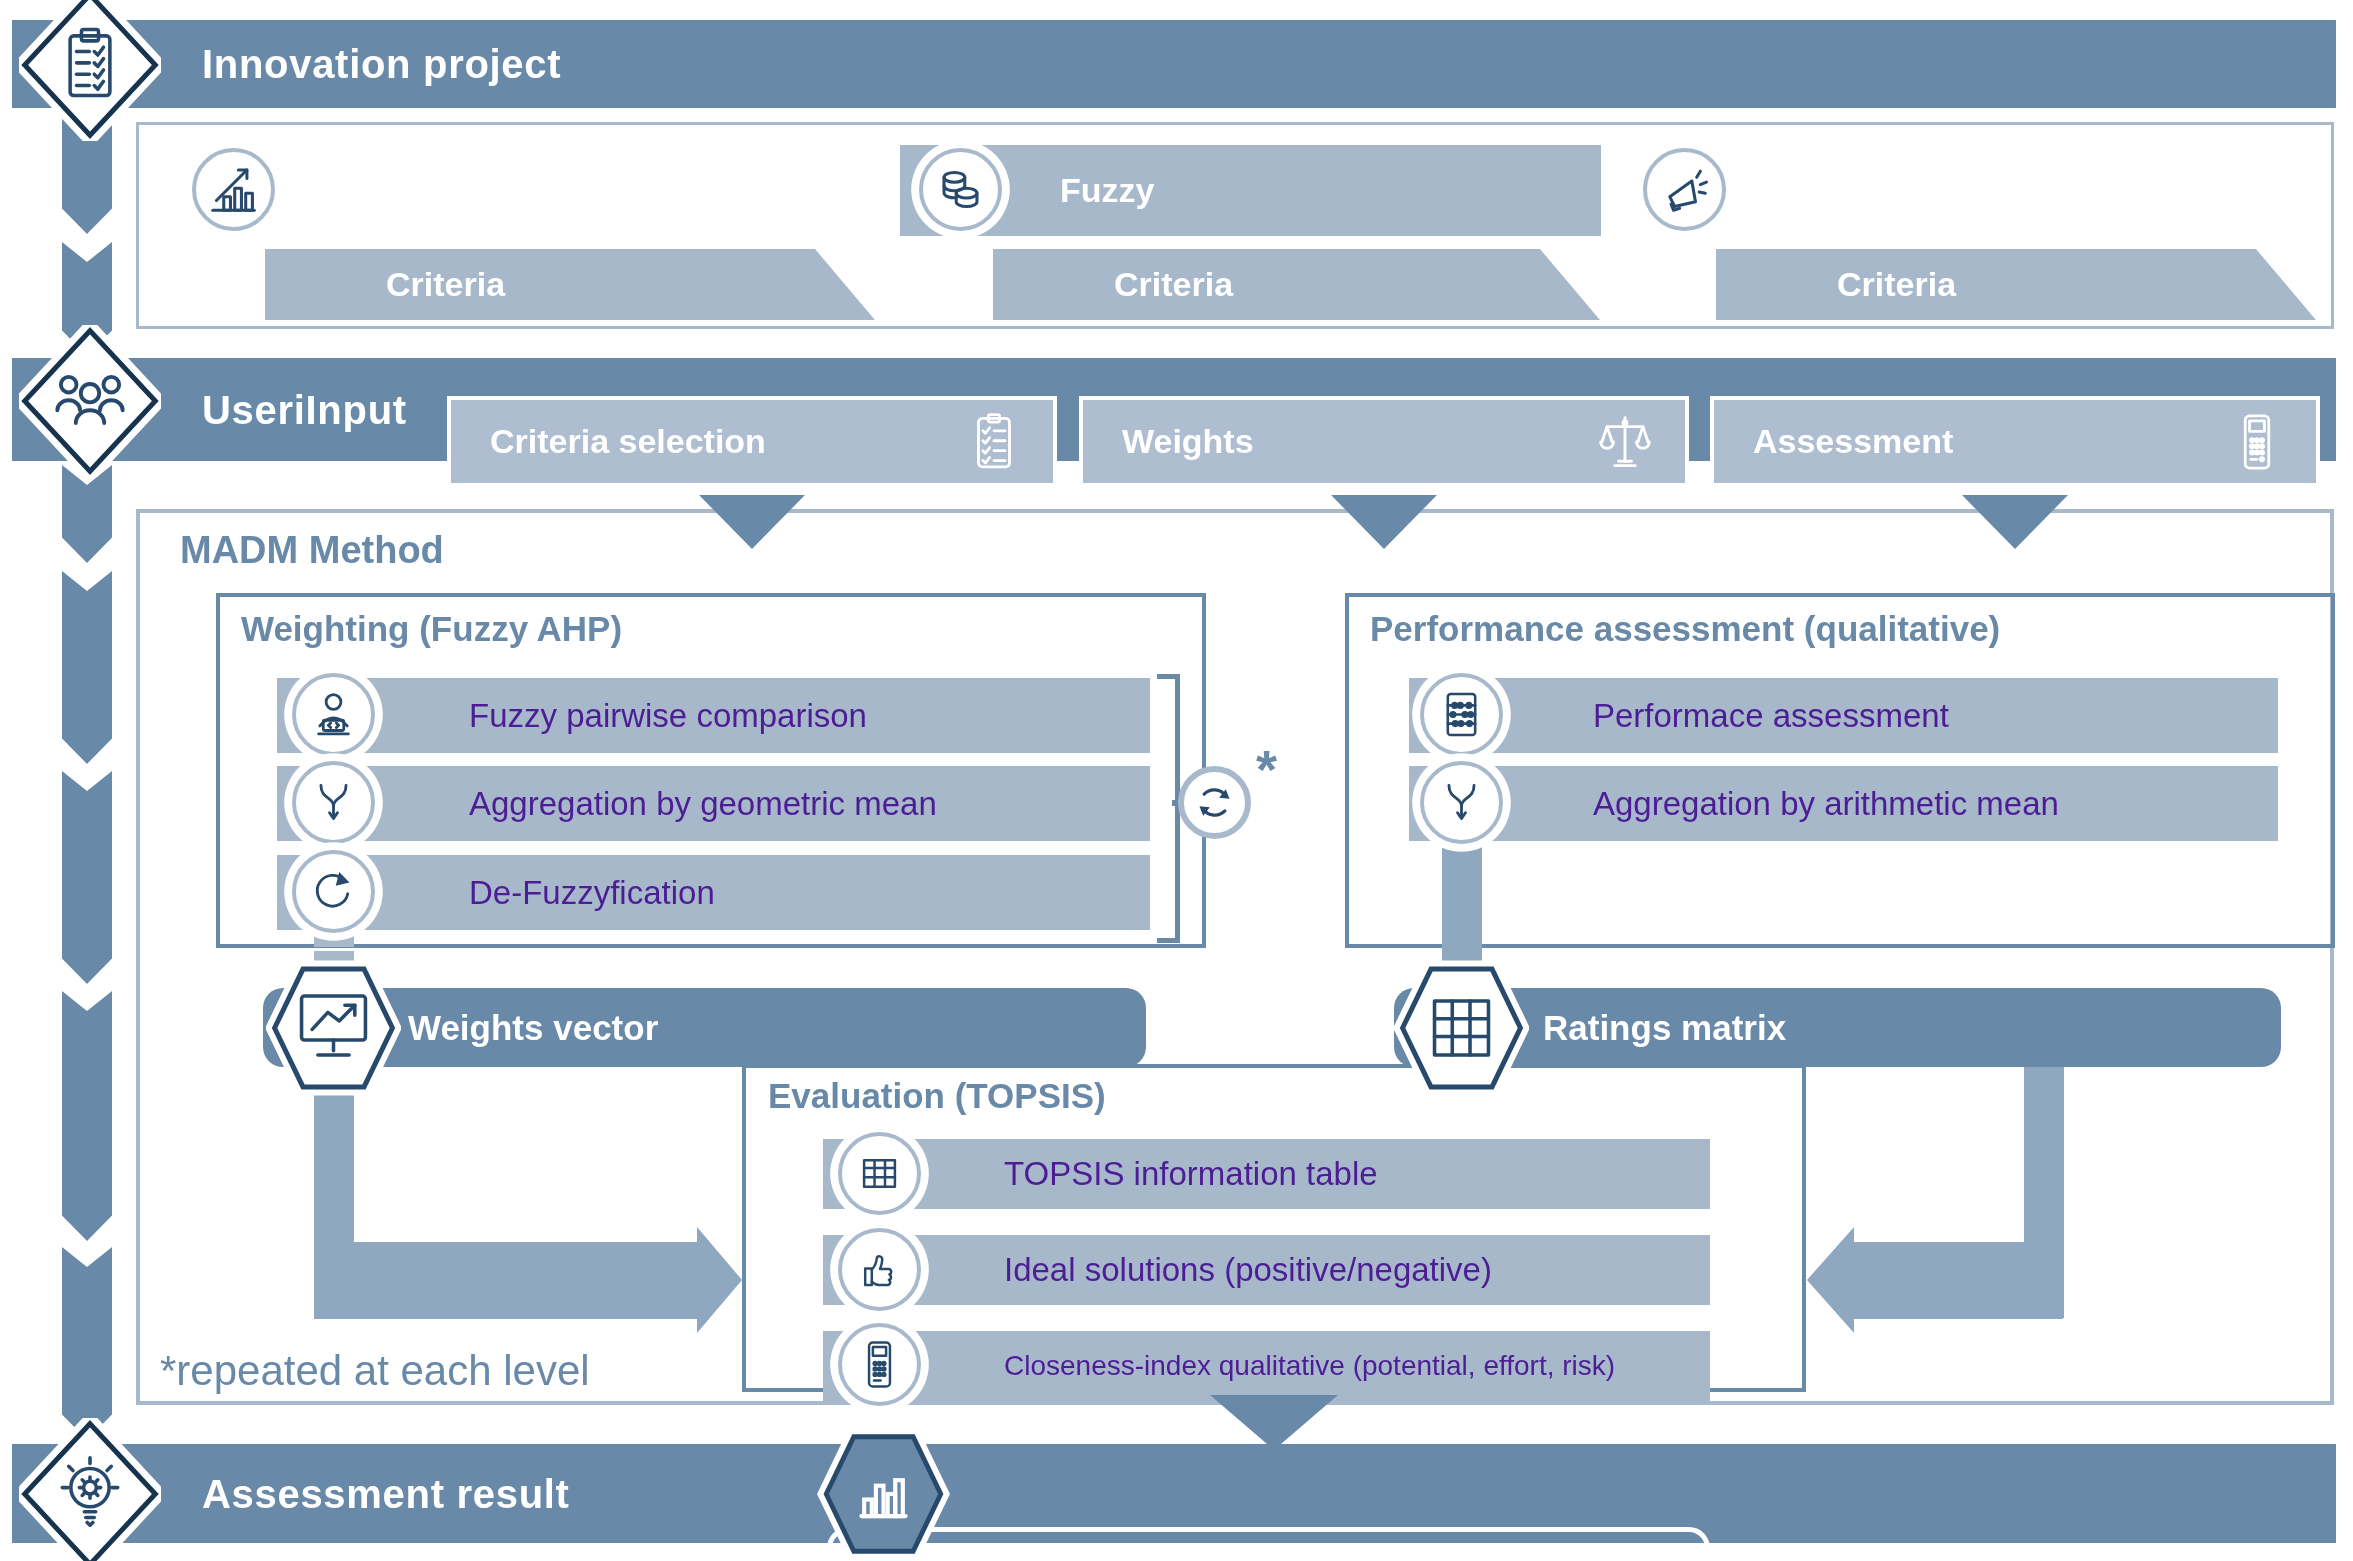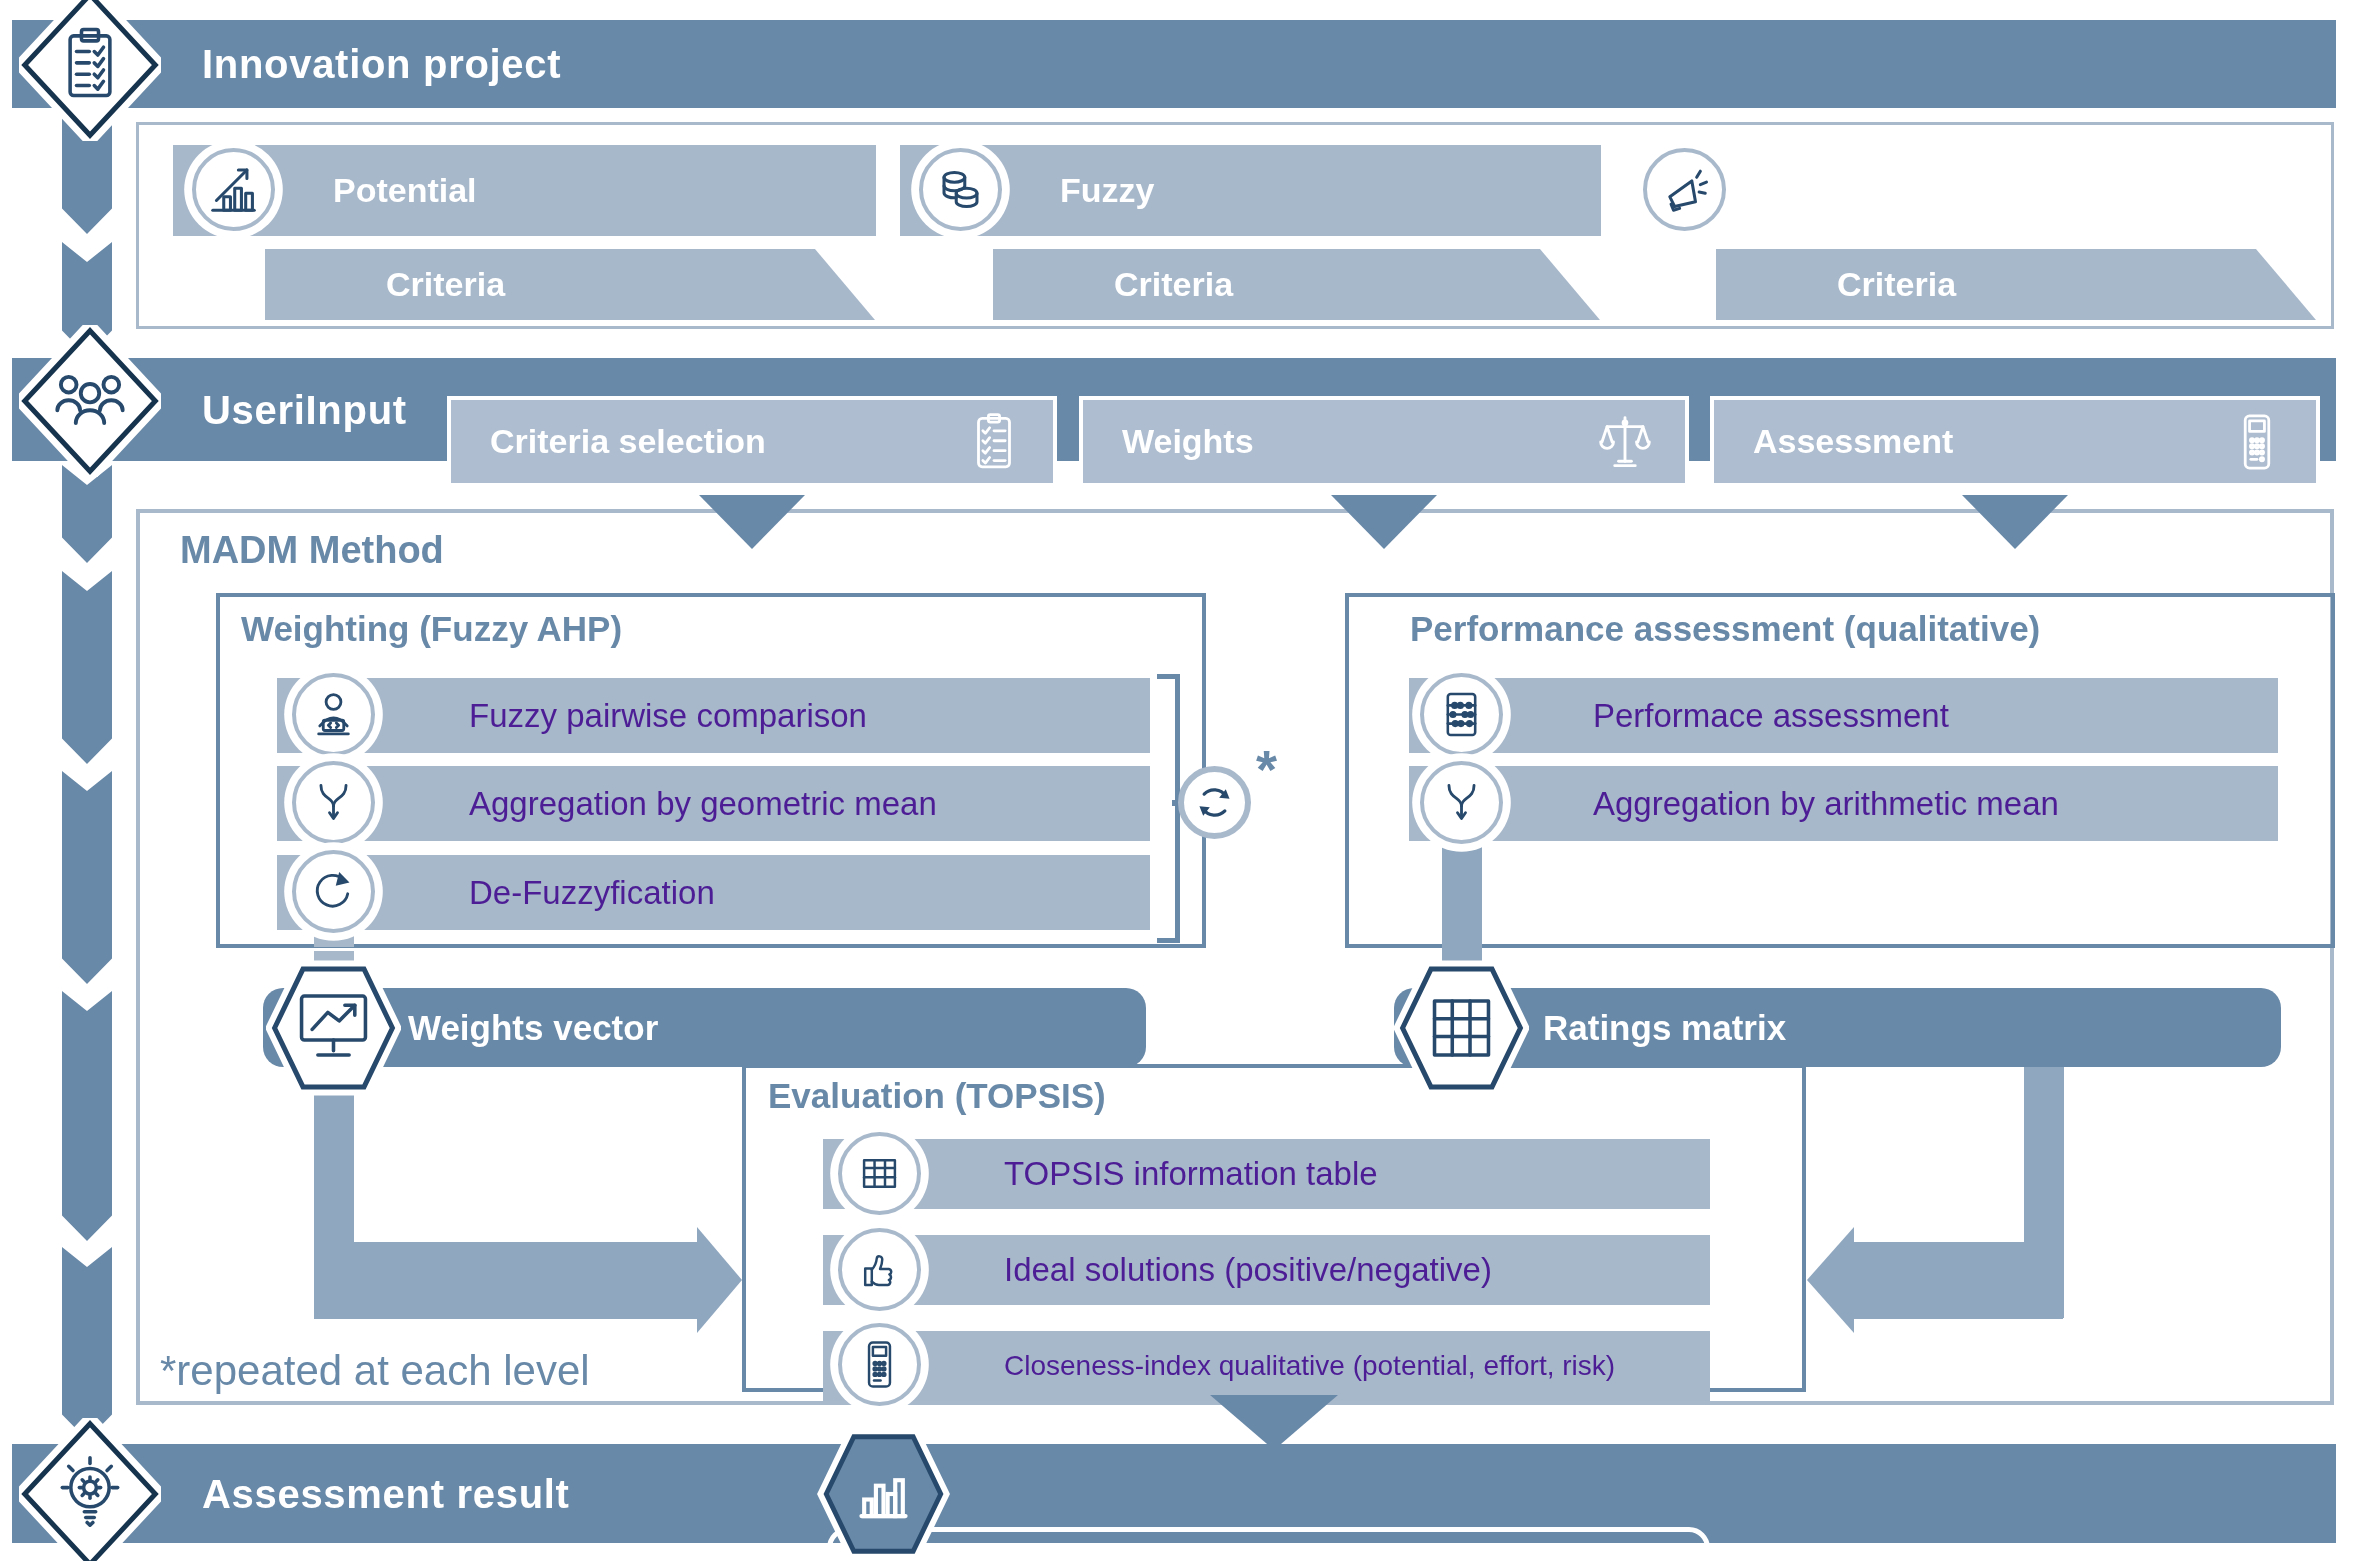--- a/index.html
+++ b/index.html
@@ -58,23 +58,20 @@
   <div class="chev" style="top:771px;height:213px;"></div>
   <div class="chev" style="top:991px;height:250px;"></div>
   <div class="chev" style="top:1247px;height:193px;"></div>
 
   <div class="band" style="top:20px;height:88px;">
     <div class="band-label">Innovation project</div>
   </div>
 
   <div class="wrap" style="left:136px;top:122px;width:2198px;height:207px;">
 
-    <div class="bar" style="left:34px;top:20px;width:703px;height:91px;padding-left:160px;box-sizing:border-box;">
-      <span class="bar-label">Potential</span>
-    </div>
     <div class="banner" style="left:126px;top:124px;width:610px;height:71px;padding-left:121px;box-sizing:border-box;">
       <span class="bar-label">Criteria</span>
     </div>
     <div class="circ" style="left:53px;top:23.4px;">
       <svg width="61" height="61" viewBox="0 0 100 100" class="ic">
         <line x1="16" y1="84" x2="84" y2="84"></line>
         <rect x="34" y="62" width="11" height="22"></rect>
         <rect x="52" y="48" width="11" height="36"></rect>
         <rect x="70" y="56" width="11" height="28"></rect>
         <polyline points="22,68 72,18"></polyline>
@@ -233,21 +230,21 @@
     <svg width="47" height="47" viewBox="0 0 100 100" class="ic" style="stroke-width:7;">
       <path d="M28,32 A30,30 0 0 1 74,36"></path>
       <polygon points="74,22 82,42 60,40" fill="#27496b" stroke="none"></polygon>
       <path d="M72,68 A30,30 0 0 1 26,64"></path>
       <polygon points="26,78 18,58 40,60" fill="#27496b" stroke="none"></polygon>
     </svg>
   </div>
   <div class="abs" style="left:1256px;top:738px;color:var(--steel);font-size:54px;font-weight:700;z-index:9;">*</div>
 
   <div class="mbox" style="left:1345px;top:593px;width:990px;height:355px;"></div>
-  <div class="mbox-title" style="left:1410px;top:609px;">Performance assessment (qualitative)</div>
+  <div class="mbox-title" style="left:1370px;top:609px;">Performance assessment (qualitative)</div>
 
   <div class="step-row" style="left:1409px;top:766px;width:869px;height:75px;padding-left:184px;box-sizing:border-box;">
     <span class="step-label">Aggregation by arithmetic mean</span>
   </div>
   <div class="step-row" style="left:1409px;top:678px;width:869px;height:75px;padding-left:184px;box-sizing:border-box;">
     <span class="step-label">Performace assessment</span>
   </div>
 
   <div class="circ" style="left:1420px;top:673px;">
     <svg width="57" height="57" viewBox="0 0 100 100" class="ic" style="stroke-width:4.5;">

